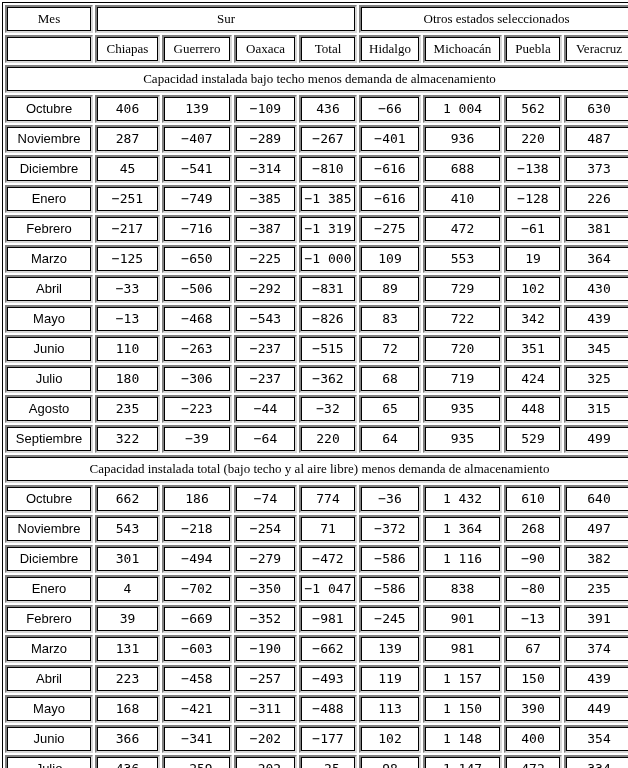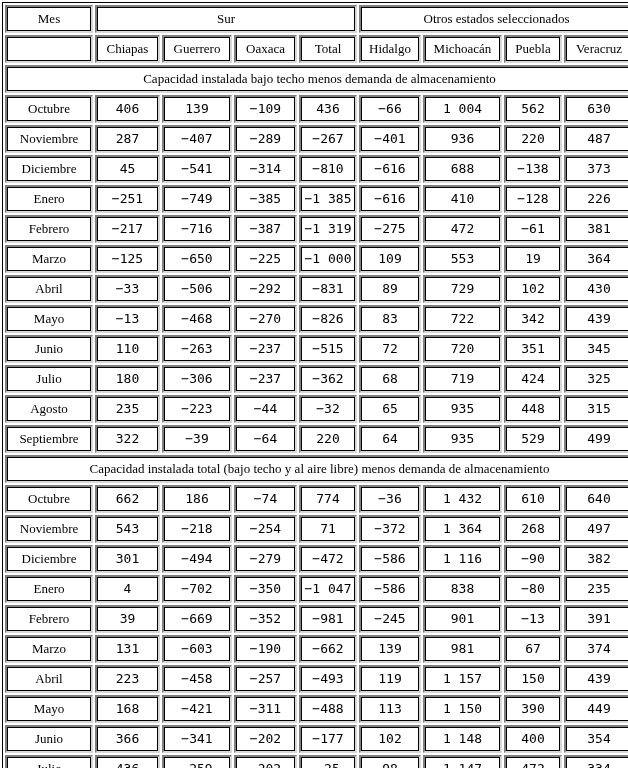--- a/index.html
+++ b/index.html
@@ -45,21 +45,21 @@
   
   table.grid td {
     border-color: #808080 #d8d8d8 #d8d8d8 #808080;
     box-shadow: inset 0 0 0 1px #000000;
   }
   td.hdr {
     font-family: "Liberation Serif", "DejaVu Serif", serif;
     font-size: 13.5px;
   }
   td.month {
-    font-family: Liberation Serif, serif;
+    font-family: Liberation Sans, sans-serif;
     font-size: 13.5px;
     margin-left: 29px;
   }
   td.num {
     font-family: "DejaVu Sans Mono", "Liberation Mono", monospace;
     font-size: 12.5px;
     letter-spacing: 0px;
   }
   td.banner {
     background: #00ffff;
@@ -192,21 +192,21 @@
           <td class="num">−831</td>
           <td class="num">89</td>
           <td class="num">729</td>
           <td class="num">102</td>
           <td class="num">430</td>
         </tr>
         <tr>
           <td class="month">Mayo</td>
           <td class="num">−13</td>
           <td class="num">−468</td>
-          <td class="num">−270</td>
+          <td class="num">−543</td>
           <td class="num">−826</td>
           <td class="num">83</td>
           <td class="num">722</td>
           <td class="num">342</td>
           <td class="num">439</td>
         </tr>
         <tr>
           <td class="month">Junio</td>
           <td class="num">110</td>
           <td class="num">−263</td>

